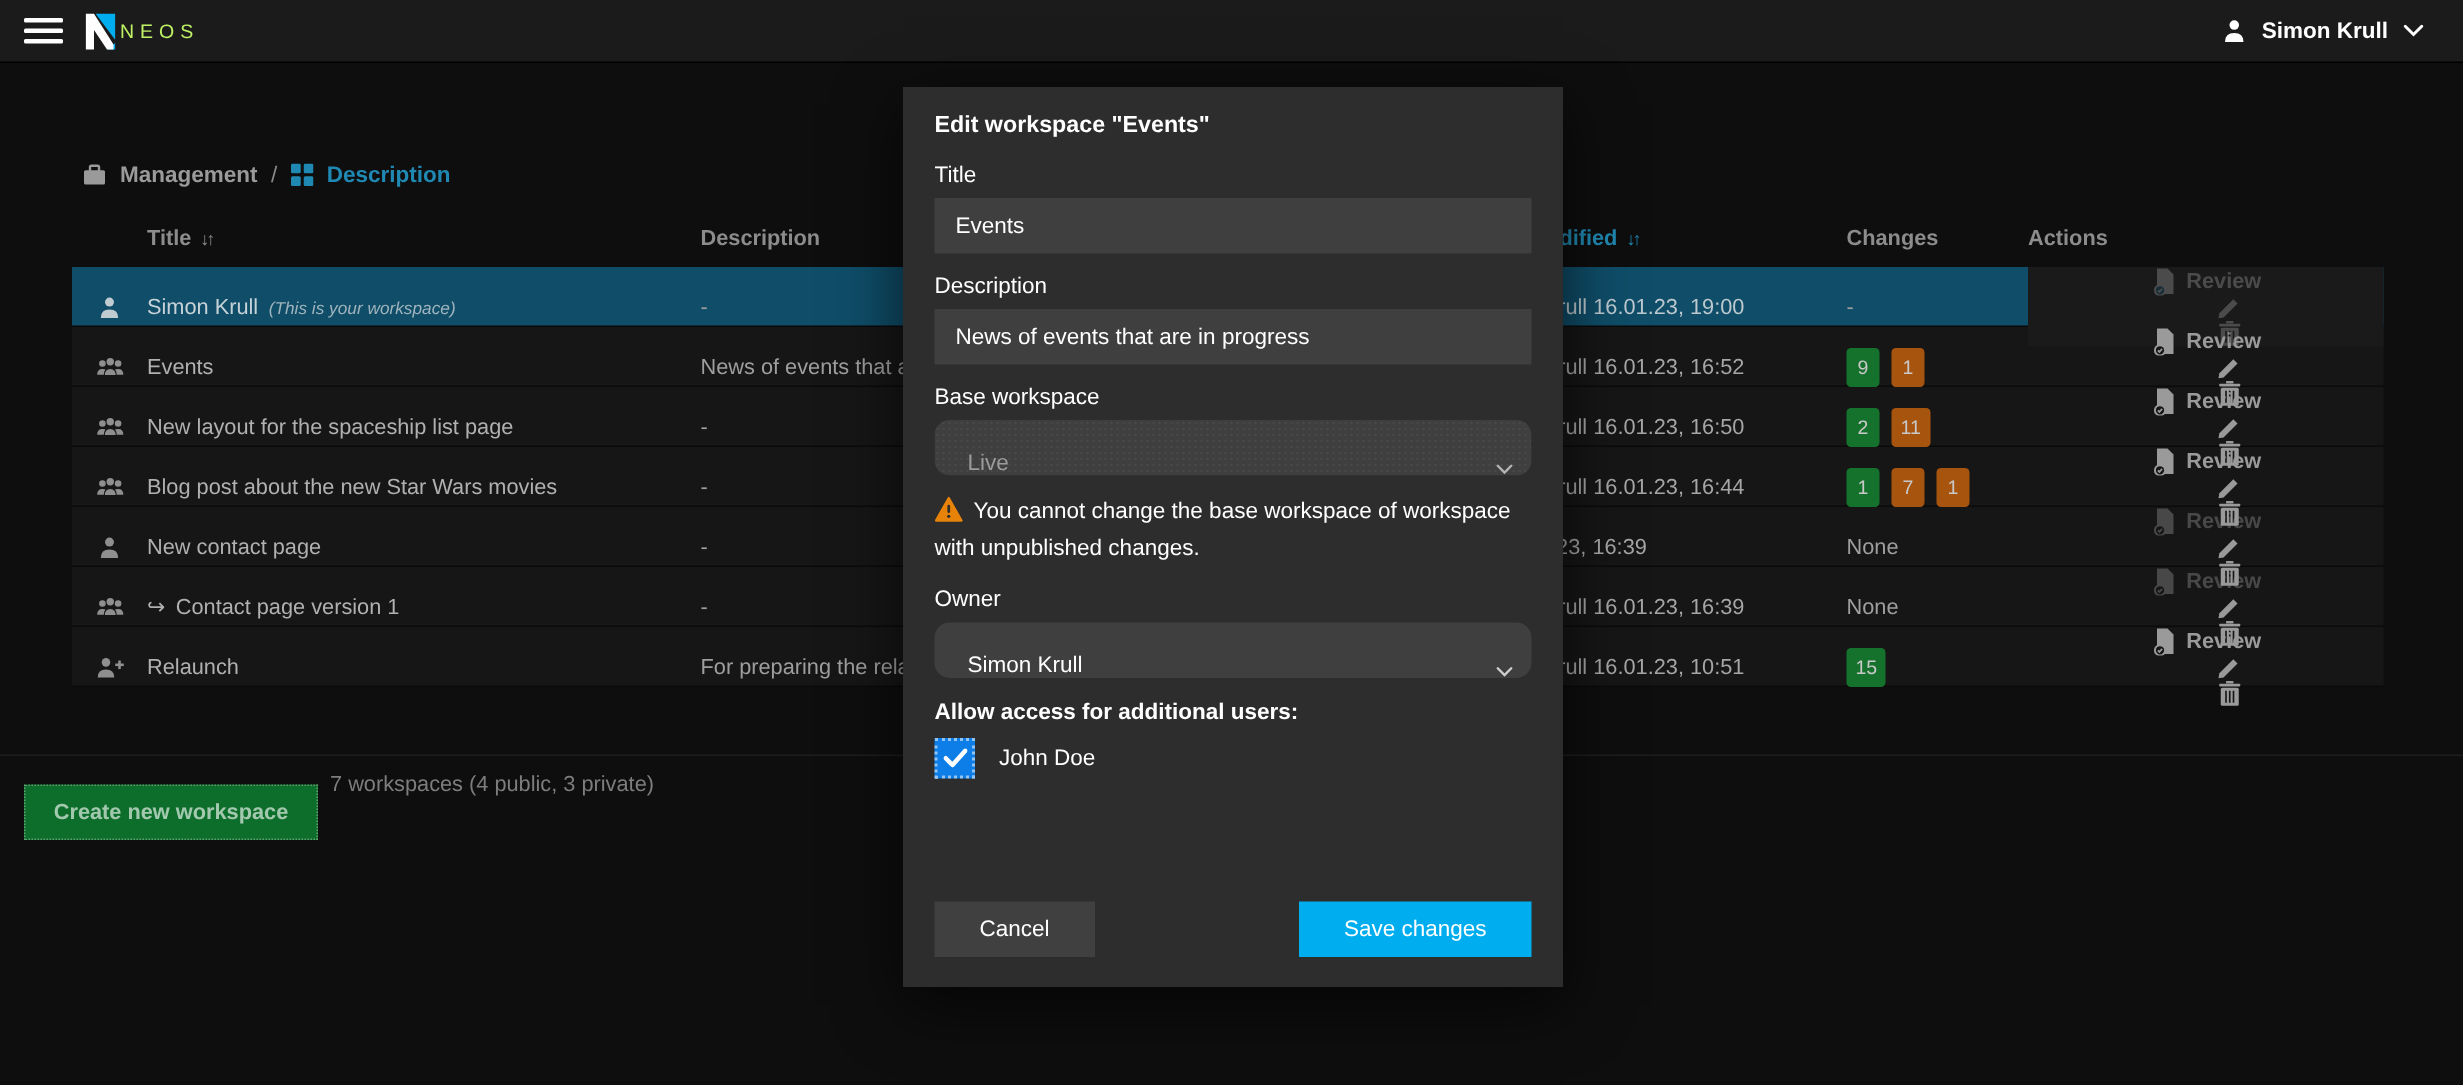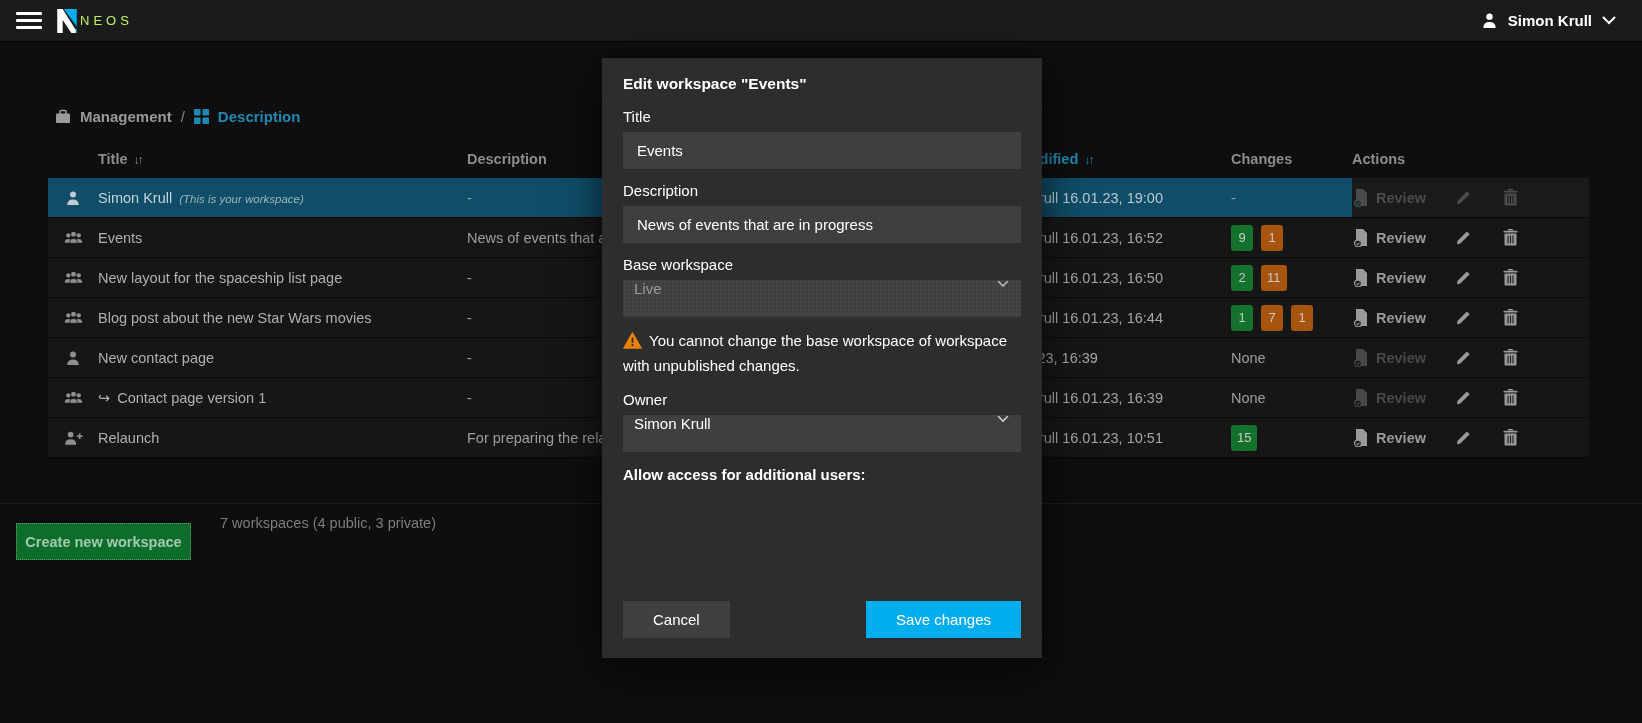--- a/index.html
+++ b/index.html
@@ -40,46 +40,46 @@
   .row-note{font-size:11.5px;font-style:italic;color:#9fb4bd;}
   .cell-desc{color:#9e9e9e;white-space:nowrap;overflow:hidden;}
   .cell-mod{padding-left:26px;color:#a6a6a6;white-space:nowrap;}
   .trow.selected .cell-mod{color:#bcc9cf;}
   .trow.r5 .mod-text{display:inline-block;margin-left:-53px;}
   .cell-changes{display:flex;align-items:center;color:#9e9e9e;}
   .badge{display:inline-flex;align-items:center;justify-content:center;min-width:22px;height:26px;
          padding:0 6px;border-radius:3px;font-size:13px;color:#c9c9c9;margin-right:8px;}
   .badge.new{background:var(--badge-new);}
   .badge.changed{background:var(--badge-changed);}
-  .cell-actions{display:flex;align-items:center;}
+  .cell-actions{display:flex;align-items:center;flex-direction:column;}
   .review-btn{display:flex;align-items:center;gap:5px;color:#9a9a9a;cursor:pointer;}
   .review-btn span{font-size:14.5px;font-weight:700;}
   .icon-btn{cursor:pointer;display:flex;}
   .pencil{margin-left:29px;}
   .trash{margin-left:31px;}
   .dim{opacity:.38;}
   .sort-glyph{font-size:12px;letter-spacing:-2px;margin-left:6px;font-weight:400;}
   .hdr-mod{color:var(--link-blue);white-space:nowrap;}
 
   
   .footer-divider{position:absolute;top:503px;left:0;width:1642px;border-top:1px solid #1e1e1e;}
-  .create-btn{position:absolute;top:523px;left:16px;width:175px;height:37px;background:var(--create-green);
+  .create-btn{position:absolute;top:523px;left:16px;width:196px;height:37px;background:var(--create-green);
               border:1px dotted rgba(255,255,255,.35);color:rgba(255,255,255,.62);font-size:14.5px;font-weight:700;
               display:flex;align-items:center;justify-content:center;cursor:pointer;}
   .ws-summary{position:absolute;top:515px;left:220px;color:#7d7d7d;font-size:14.5px;}
 
   
   .modal{position:absolute;top:58px;left:602px;width:440px;height:600px;background:var(--modal-bg);
          box-shadow:0 12px 40px rgba(0,0,0,.65);padding:16px 21px 20px 21px;display:flex;flex-direction:column;color:#fff;}
   .modal h1{font-size:15.5px;font-weight:700;margin-bottom:13px;line-height:20px;}
   .field-label{font-size:15px;line-height:19px;margin-bottom:6px;margin-top:12px;}
   .text-input{width:100%;height:37px;background:var(--input-bg);border:none;outline:none;color:#fff;
               font-size:15px;padding:0 14px;font-family:"Liberation Sans",sans-serif;}
-  .select{width:100%;height:37px;background:var(--input-bg);display:flex;align-items:flex-start;
-          padding:0 11px;font-size:15px;position:relative;cursor:pointer;}
+  .select{width:100%;height:37px;background:var(--input-bg);display:flex;align-items:flex-end;
+          padding:0 22px;font-size:15px;position:relative;cursor:pointer;border-radius:10px;}
   .select.disabled{color:#9b9b9b;cursor:default;
      background-image:radial-gradient(rgba(255,255,255,.05) 1px,transparent 1px);background-size:4px 4px;}
   .select .chev{position:absolute;right:12px;}
   .note{display:block;margin-top:11px;font-size:15px;line-height:25px;color:#fff;}
   .note svg{vertical-align:-3px;margin-right:7px;}
   .access-label{font-size:15px;margin-top:14px;font-weight:bold;}
   .checkbox-row{display:flex;align-items:center;gap:16px;margin-top:9px;}
   .checkbox{width:27px;height:27px;background:var(--checkbox-blue);border:2px dotted rgba(255,255,255,.55);
             display:flex;align-items:center;justify-content:center;cursor:pointer;}
   .cb-label{font-size:15px;}
@@ -535,18 +535,26 @@
   <div class="field-label">Owner</div>
   <div class="select">
     <span>Simon Krull</span>
     <svg class="chev" width="12" height="8" viewBox="0 0 12 8">
         <path d="M1.5 1.5 L6 6 L10.5 1.5" stroke="#cfcfcf" stroke-width="1.6" fill="none" stroke-linecap="round"></path>
       </svg>
   </div>
 
 
   <div class="access-label">Allow access for additional users:</div>
+  <div class="checkbox-row">
+    <div class="checkbox">
+      <svg width="16" height="13" viewBox="0 0 16 13">
+          <path d="M1.5 6.5 L6 11 L14.5 1.5" stroke="#fff" stroke-width="3" fill="none" stroke-linecap="round" stroke-linejoin="round"></path>
+        </svg>
+    </div>
+    <span class="cb-label">John Doe</span>
+  </div>
 
   <div class="modal-buttons">
     <button class="btn cancel">Cancel</button>
     <button class="btn save">Save changes</button>
   </div>
 </div>
 
 </body></html>

